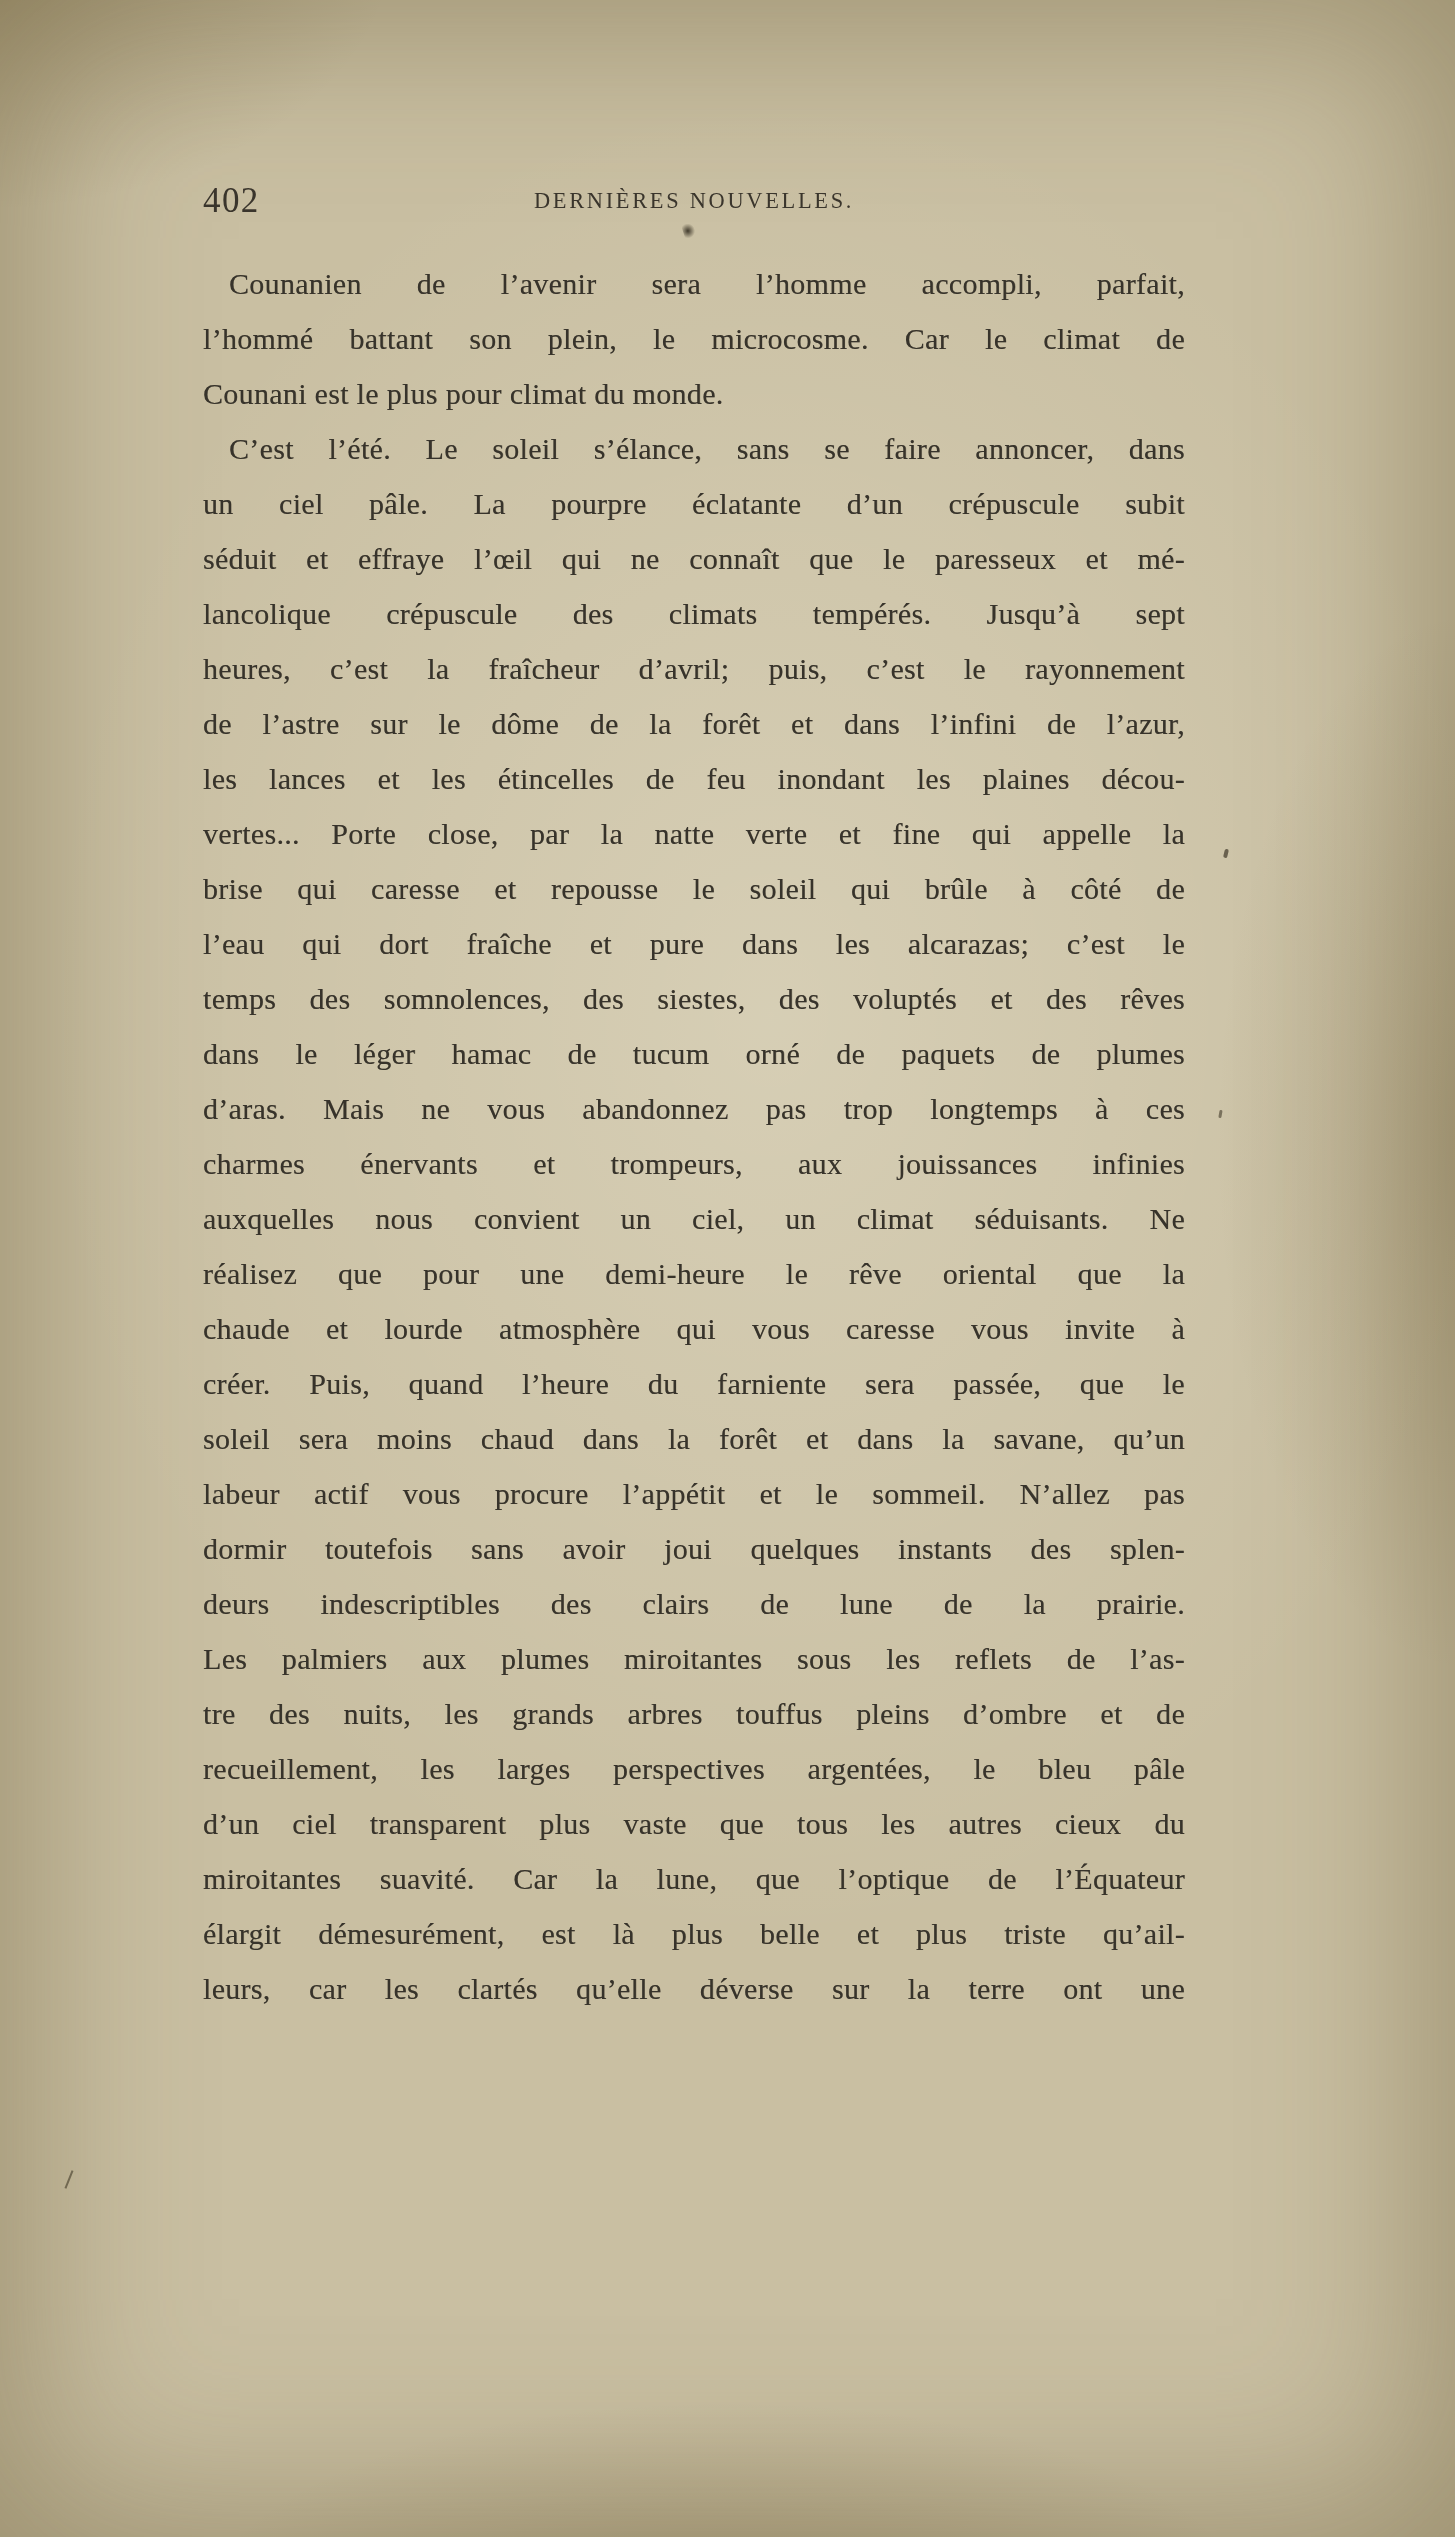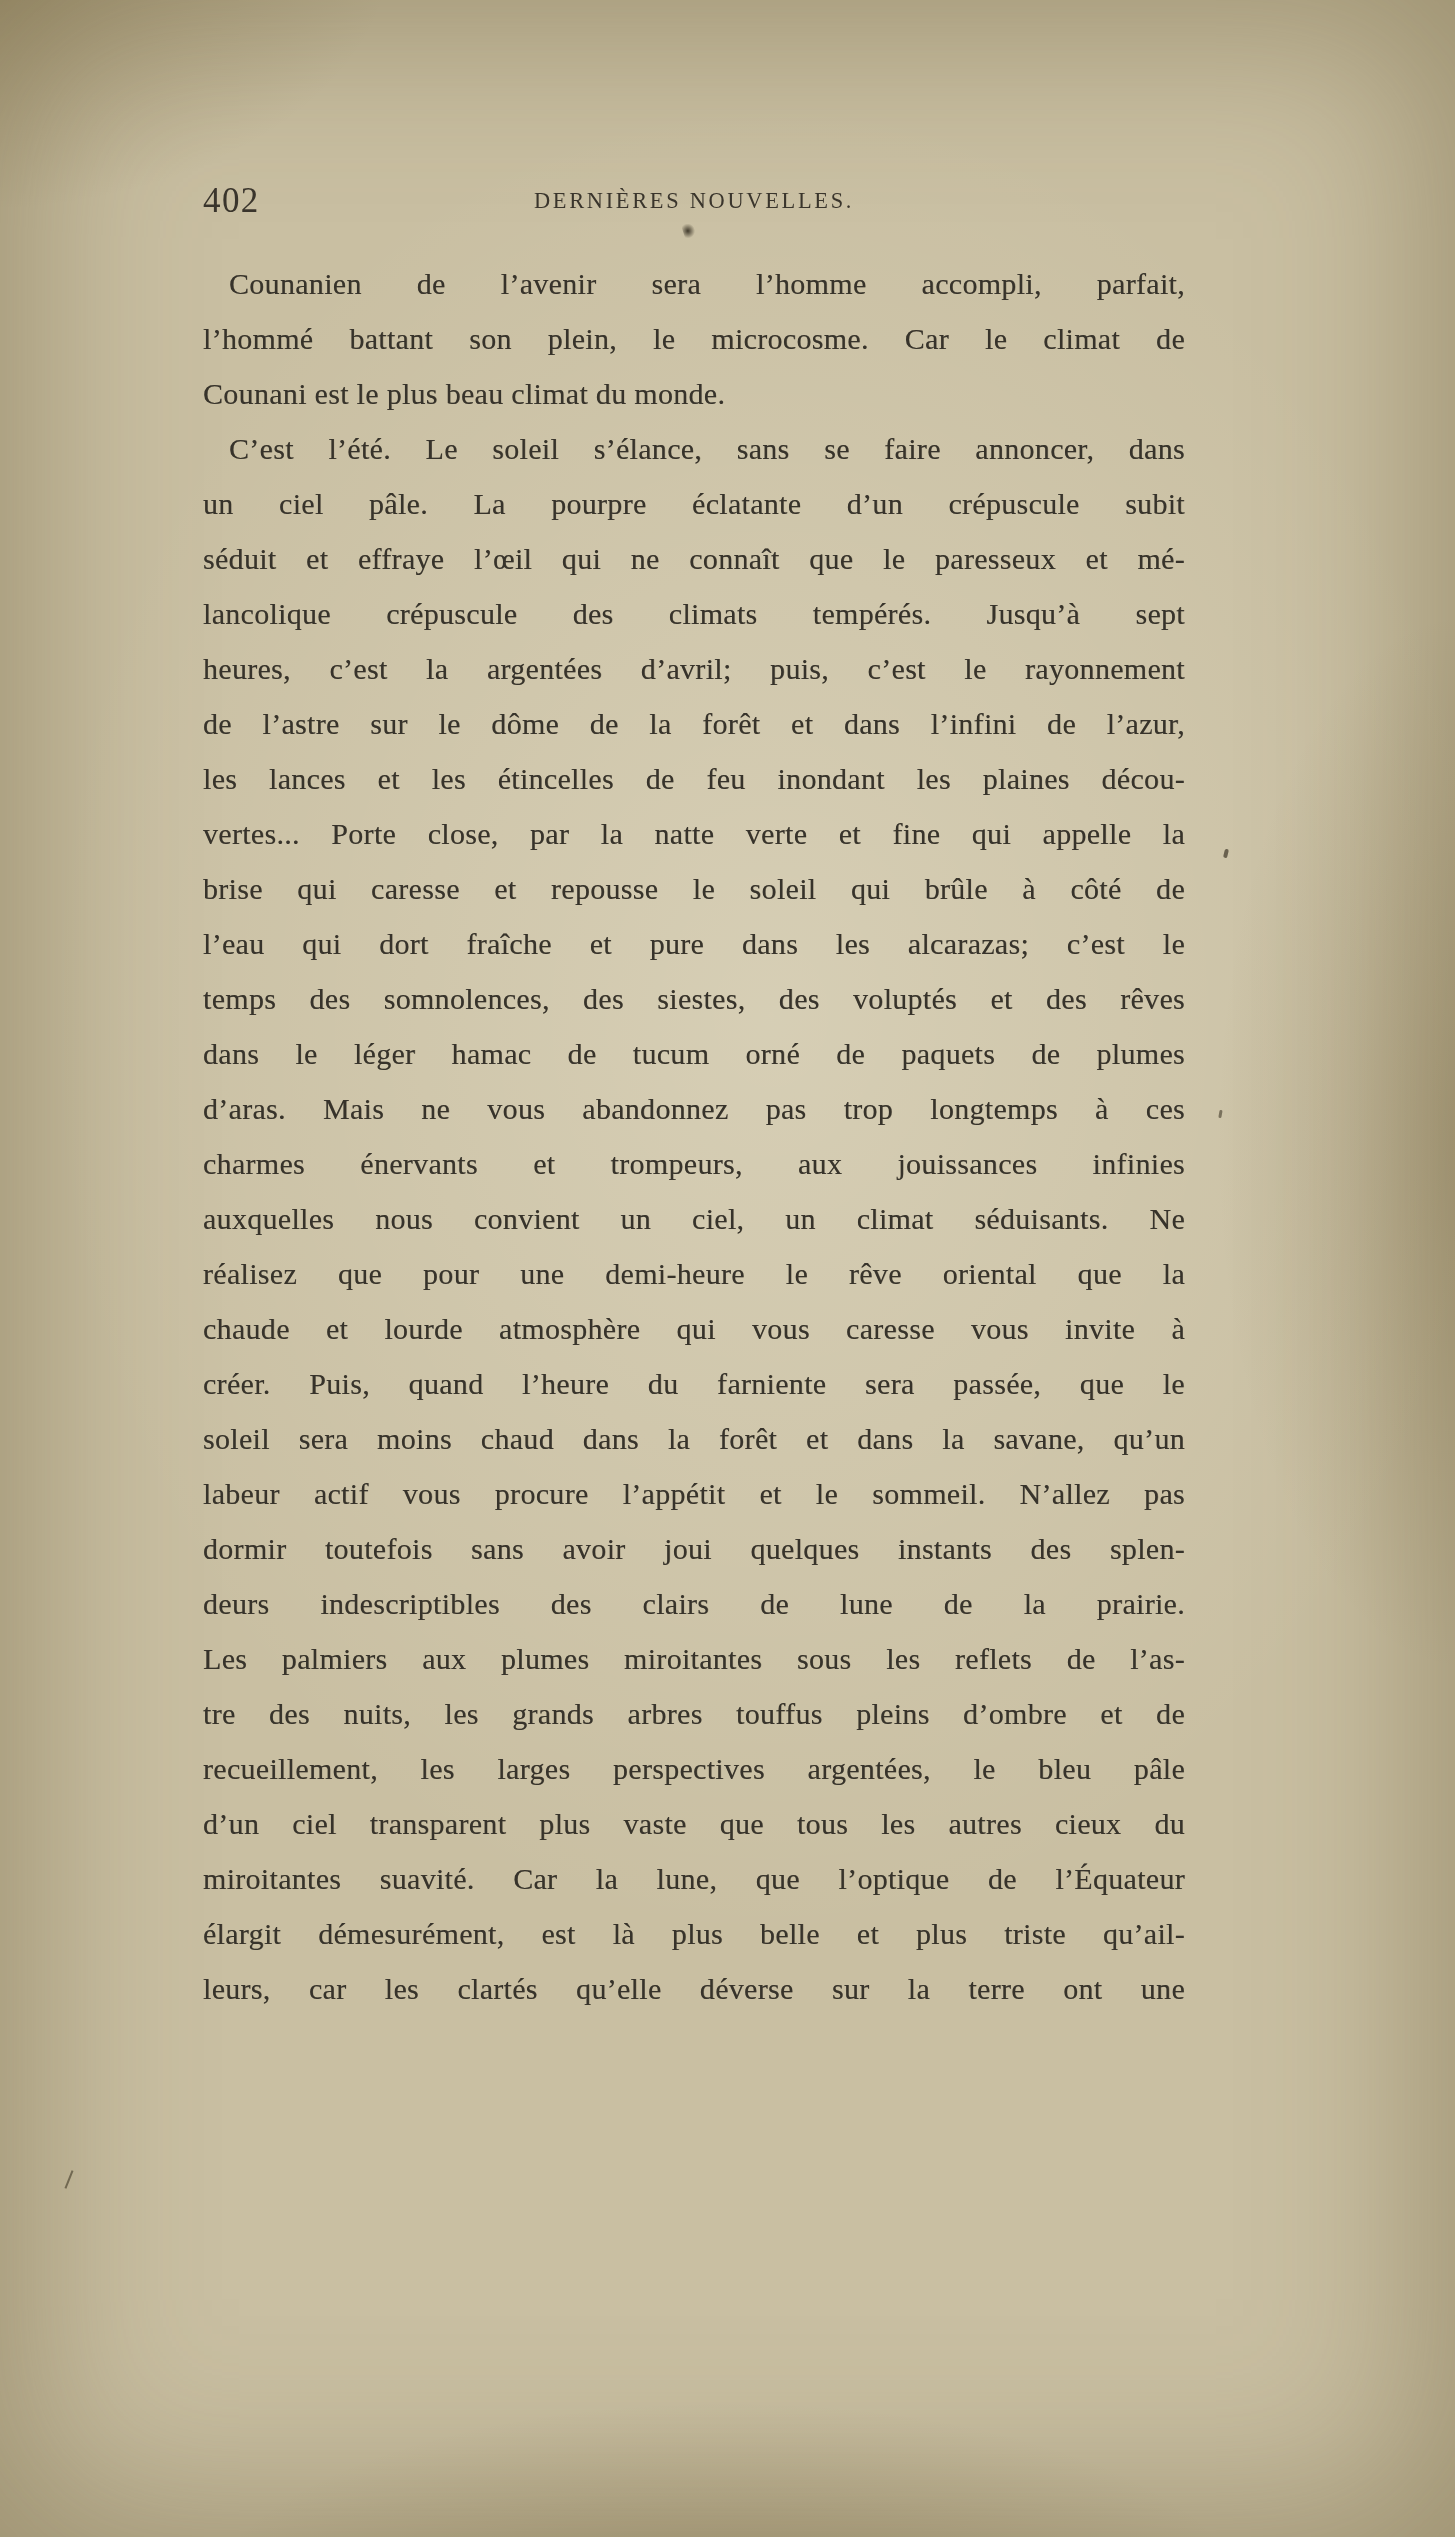--- a/index.html
+++ b/index.html
@@ -75,26 +75,26 @@
   <div class="text-block">
 
     <div class="header-row">
       <span class="page-number">402</span>
       <span class="running-title">DERNIÈRES NOUVELLES.</span>
     </div>
 
     <div class="body-text">
         <div class="line indent"><span>Counanien de l’avenir sera l’homme accompli, parfait,</span></div>
         <div class="line"><span>l’hommé battant son plein, le microcosme. Car le climat de</span></div>
-        <div class="line no-justify"><span>Counani est le plus beau climat du monde.</span></div>
+        <div class="line no-justify"><span>Counani est le plus pour climat du monde.</span></div>
         <div class="line indent"><span>C’est l’été. Le soleil s’élance, sans se faire annoncer, dans</span></div>
         <div class="line"><span>un ciel pâle. La pourpre éclatante d’un crépuscule subit</span></div>
         <div class="line"><span>séduit et effraye l’œil qui ne connaît que le paresseux et mé-</span></div>
         <div class="line"><span>lancolique crépuscule des climats tempérés. Jusqu’à sept</span></div>
-        <div class="line"><span>heures, c’est la argentées d’avril; puis, c’est le rayonnement</span></div>
+        <div class="line"><span>heures, c’est la fraîcheur d’avril; puis, c’est le rayonnement</span></div>
         <div class="line"><span>de l’astre sur le dôme de la forêt et dans l’infini de l’azur,</span></div>
         <div class="line"><span>les lances et les étincelles de feu inondant les plaines décou-</span></div>
         <div class="line"><span>vertes... Porte close, par la natte verte et fine qui appelle la</span></div>
         <div class="line"><span>brise qui caresse et repousse le soleil qui brûle à côté de</span></div>
         <div class="line"><span>l’eau qui dort fraîche et pure dans les alcarazas; c’est le</span></div>
         <div class="line"><span>temps des somnolences, des siestes, des voluptés et des rêves</span></div>
         <div class="line"><span>dans le léger hamac de </span><span class="italic">tucum</span><span> orné de paquets de plumes</span></div>
         <div class="line"><span>d’aras. Mais ne vous abandonnez pas trop longtemps à ces</span></div>
         <div class="line"><span>charmes énervants et trompeurs, aux jouissances infinies</span></div>
         <div class="line"><span>auxquelles nous convient un ciel, un climat séduisants. Ne</span></div>

